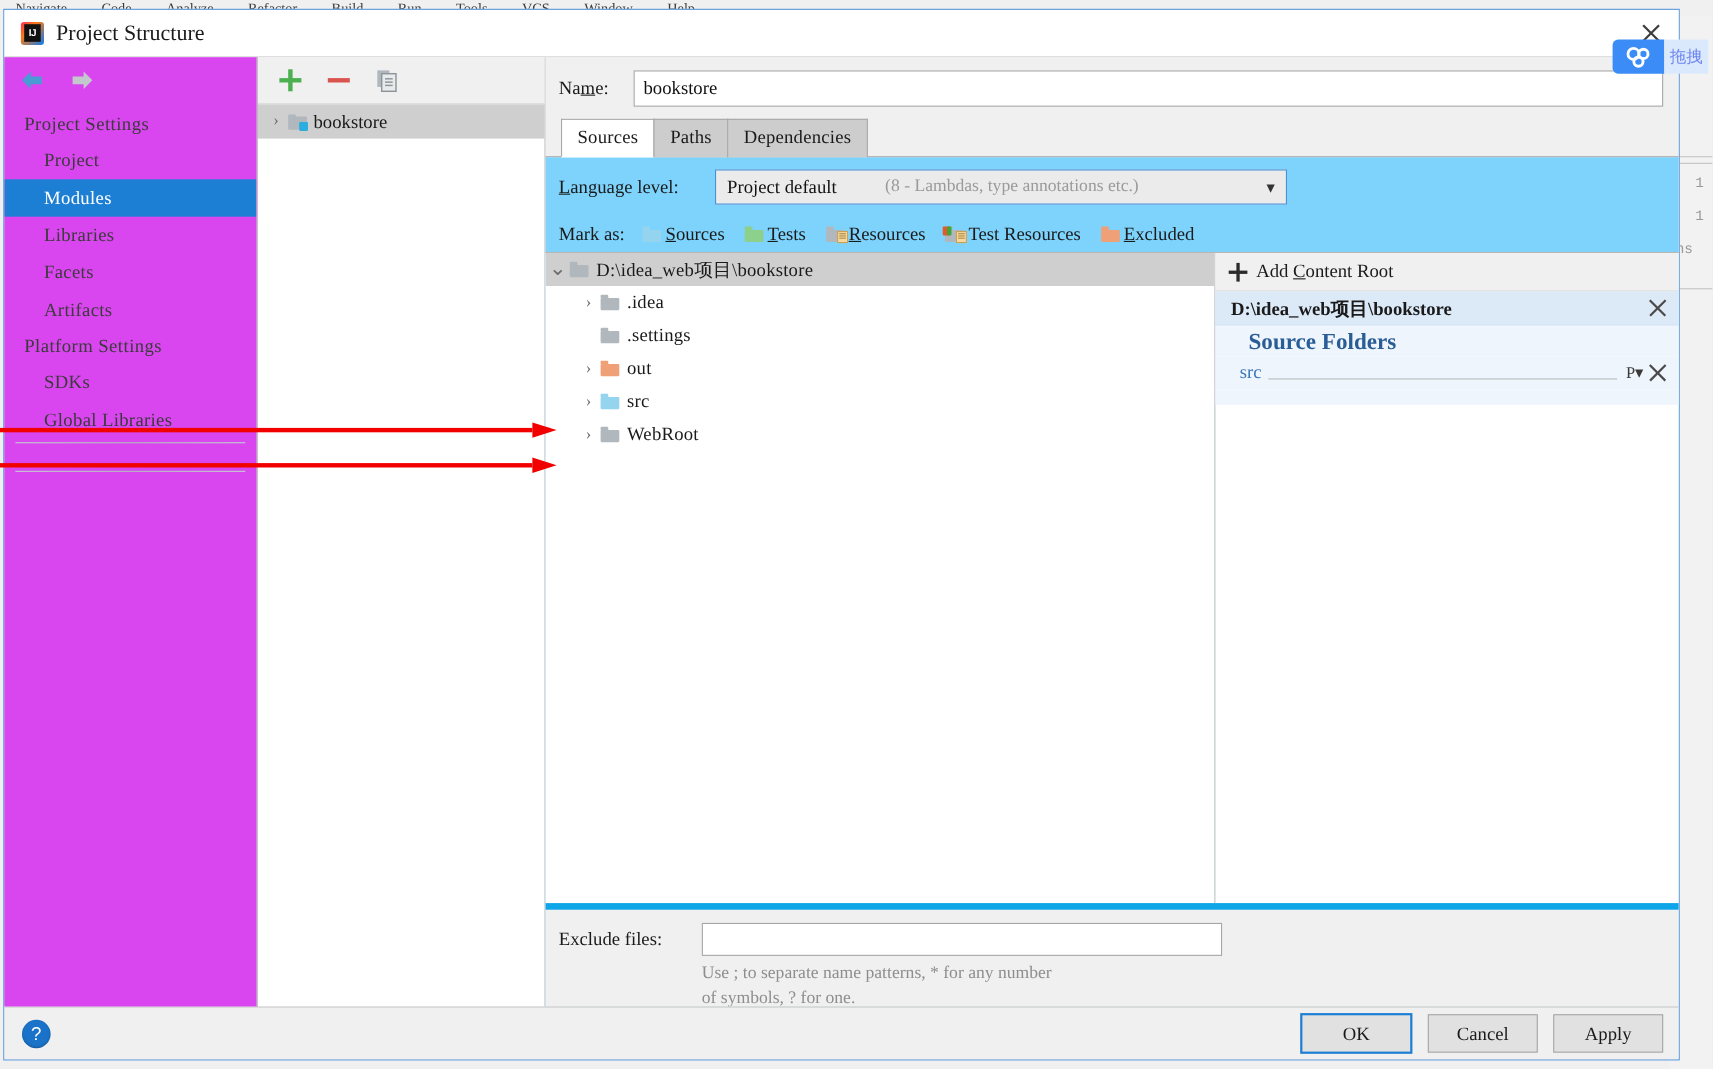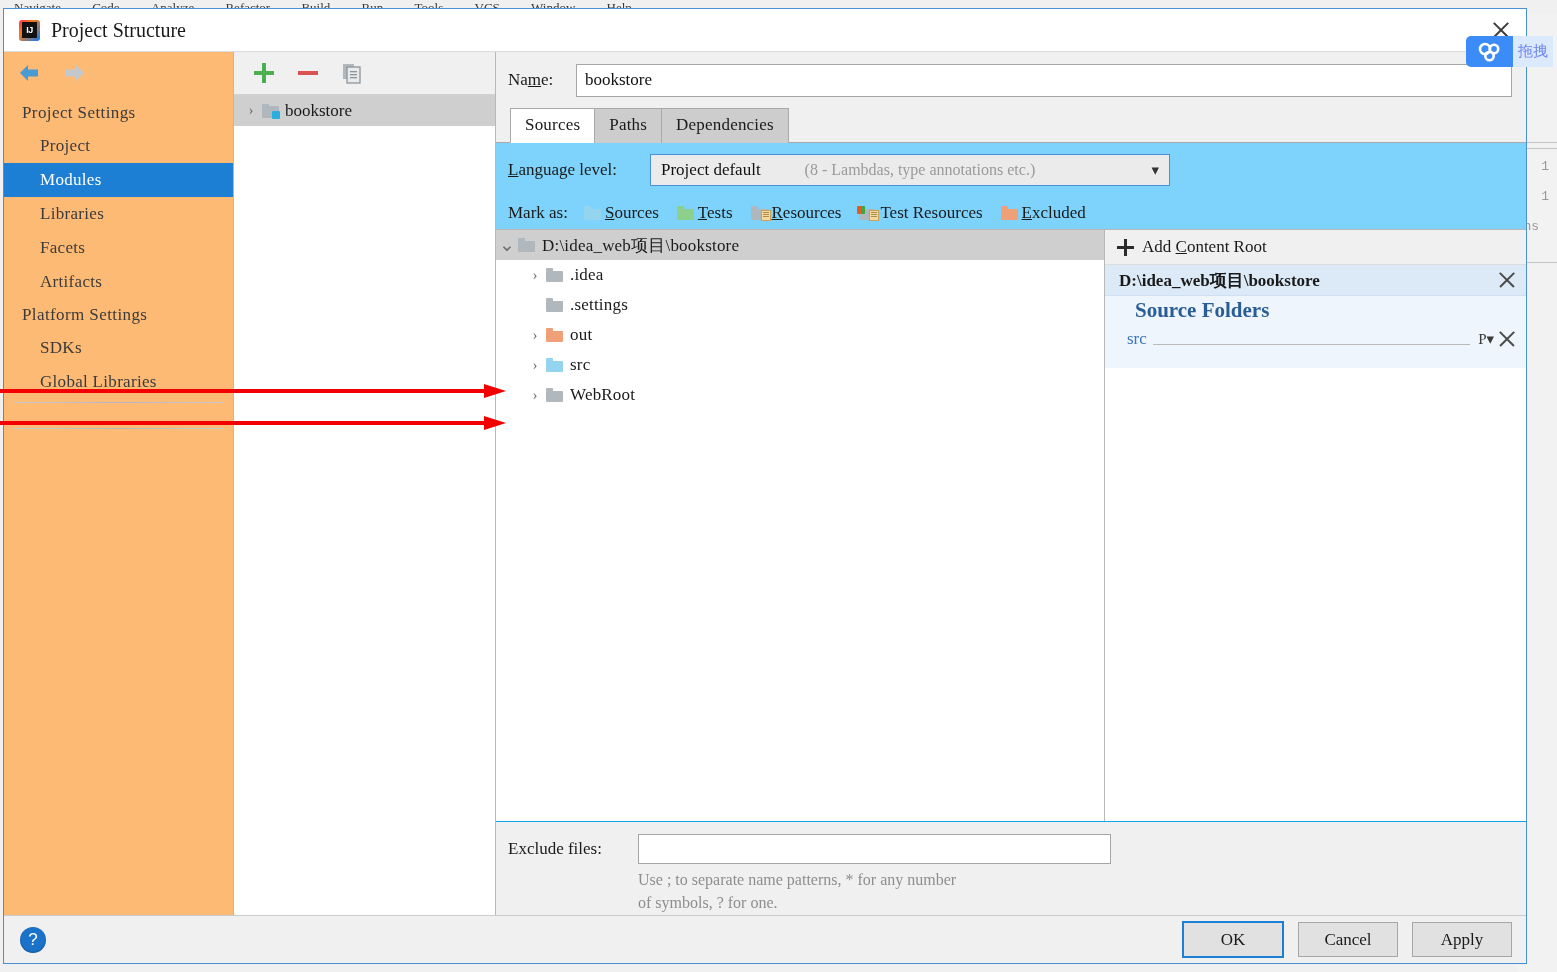--- a/index.html
+++ b/index.html
@@ -67,21 +67,21 @@
     content: ""; position: absolute; left: 1px; top: 10px;
     width: 20px; height: 1.6px; background: #3c3c3c;
   }
   .titlebar-close::before { transform: rotate(45deg); }
   .titlebar-close::after  { transform: rotate(-45deg); }
 
   .body-area { flex: 1; display: flex; min-height: 0; }
 
   
   .sidebar {
-    width: 229px; background: #fdba74; flex: 0 0 229px;
+    width: 229px; background: #d946ef; flex: 0 0 229px;
     border-right: 1px solid #b8b8b8; display: flex; flex-direction: column;
     position: relative;
   }
   .nav-row { height: 42px; display: flex; align-items: center; padding-left: 12px; gap: 16px; }
   .nav-arrow { width: 28px; height: 22px; position: relative; cursor: pointer; }
   .nav-arrow svg { display: block; }
   .side-list { flex: 1; overflow: hidden; padding-top: 3px; }
   .side-group {
     font-family: "Liberation Serif", serif; font-size: 17px; color: #3b3b3b;
     padding: 6px 0 6px 18px; letter-spacing: .4px;
@@ -205,21 +205,21 @@
   .src-row {
     height: 30px; background: #eef5fd; display:flex; align-items:center;
     padding: 0 10px 0 22px; gap: 4px;
   }
   .src-row .nm { font-family:"Liberation Serif",serif; font-size:17px; color:#3a76b8; }
   .src-row .fill { flex:1; height:1px; background:#b9b9b9; margin: 10px 4px 0 2px; }
   .src-row .pfx { font-family:"Liberation Serif",serif; font-size:15px; color:#3a3a3a; cursor:pointer; }
   .src-tail { height: 14px; background: #eef5fd; }
 
   
-  .excl-wrap { height: 94px; background:#f0f0f0; border-top: 1px solid #0ea5e9; padding: 12px 0 0 8px; box-sizing:border-box; }
+  .excl-wrap { height: 94px; background:#f0f0f0; border-top: 6px solid #0ea5e9; padding: 12px 0 0 8px; box-sizing:border-box; }
   .excl-row { display:flex; align-items:flex-start; }
   .excl-label { font-family:"Liberation Serif",serif; font-size:17px; color:#1a1a1a; width:130px; padding-left:4px; padding-top:5px; }
   .excl-input {
     width: 473px; height: 30px; background:#fff; border:1px solid #a6a6a6;
     box-sizing:border-box; outline:none;
     font-family:"Liberation Serif",serif; font-size:16px; padding:0 6px;
   }
   .excl-hint {
     font-family:"Liberation Serif",serif; font-size:16px; color:#8e8e8e;
     margin-left: 134px; margin-top: 4px; line-height: 23px;

